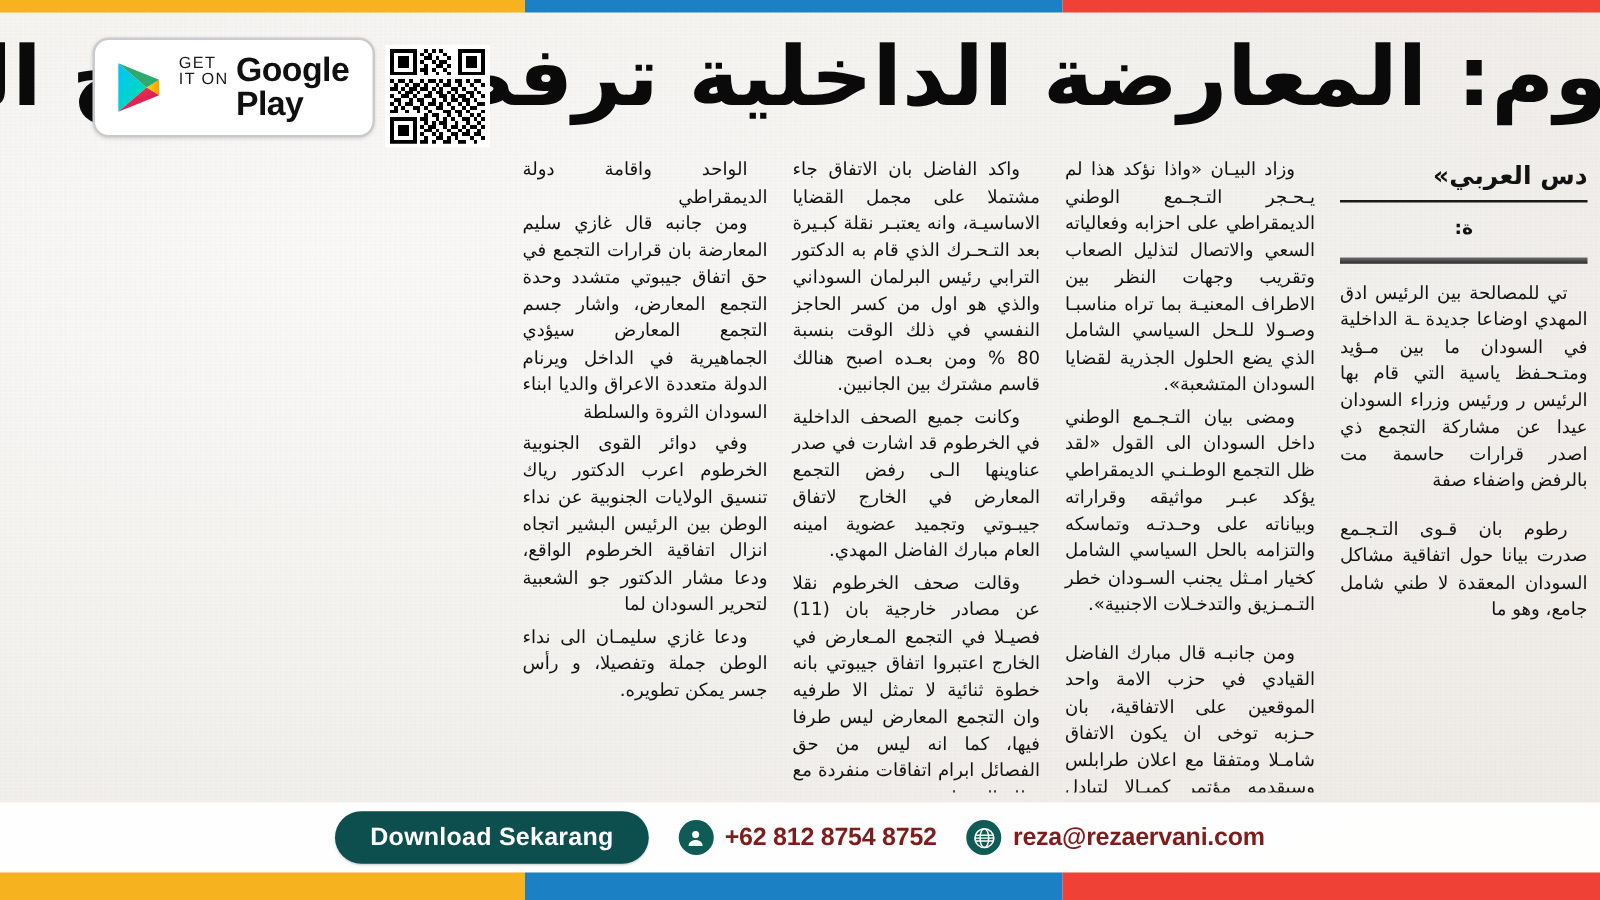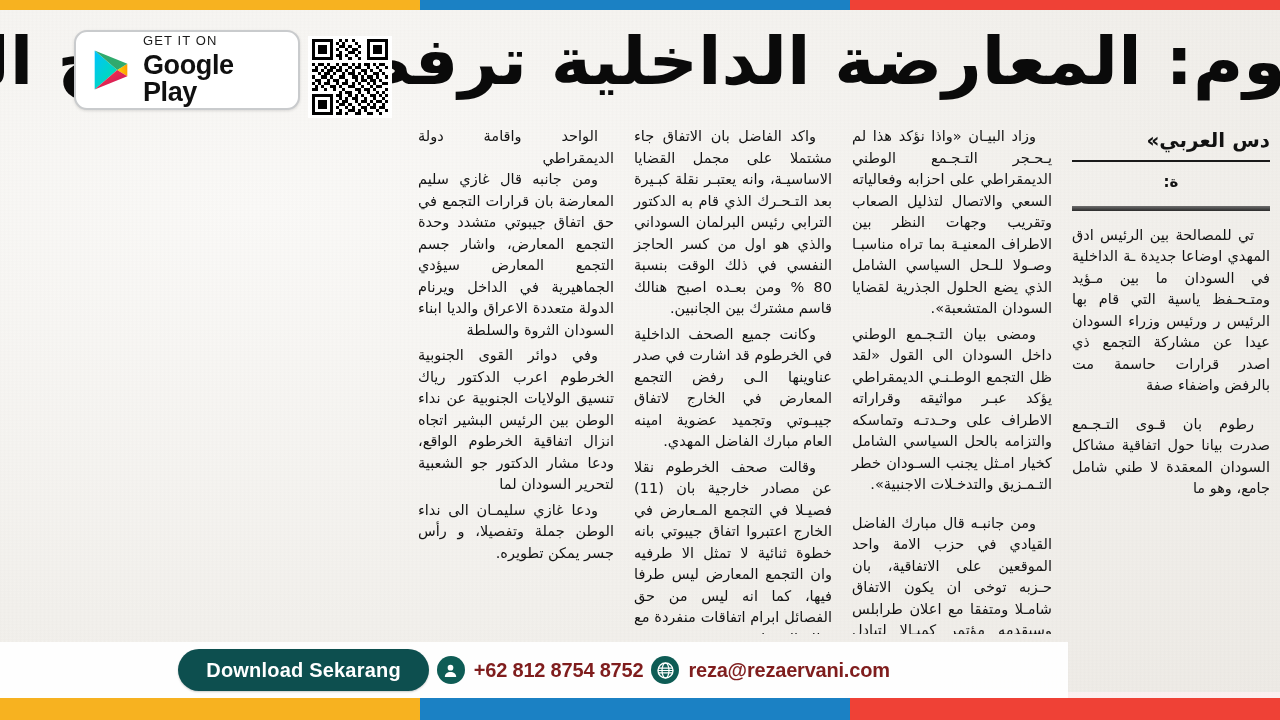--- a/index.html
+++ b/index.html
@@ -118,21 +118,21 @@
     background: #ffffff;
     border: 2px solid #c9cbcd;
     border-radius: 13px;
     display: flex;
     align-items: center;
     padding: 0 16px;
     gap: 13px;
     box-shadow: 0 1px 3px rgba(0,0,0,0.12);
   }
   .gp-triangle { width: 38px; height: 42px; flex: 0 0 auto; }
-  .gp-text { display: flex; flex-direction: column; justify-content: center; line-height: 1; }
+  .gp-text { display: flex; flex-direction: row; justify-content: center; line-height: 1; }
   .gp-small {
     font-family: "Liberation Sans", sans-serif;
     font-size: 13px;
     letter-spacing: 1.1px;
     color: #1a1a1a;
     margin-bottom: 5px;
   }
   .gp-big {
     font-family: "Liberation Sans", sans-serif;
     font-size: 27px;
@@ -206,27 +206,27 @@
     text-align: center;
     margin: 4px 0 6px 0;
     text-indent: 0;
   }
 
   
   .contact-bar {
     position: absolute;
     left: 0;
     bottom: 22px;
-    width: 1068px;
+    width: 1280px;
     height: 56px;
     background: rgba(255,255,255,0.93);
     display: flex;
     align-items: center;
     justify-content: center;
-    gap: 8px;
+    gap: 24px;
   }
   .dl-btn {
     height: 42px;
     padding: 0 28px;
     border: none;
     border-radius: 21px;
     color: #ffffff;
     font-family: "Liberation Sans", sans-serif;
     font-size: 20px;
     font-weight: 700;
@@ -291,21 +291,21 @@
       <div class="rule-thin"></div>
       <div class="mini-line">ة:</div>
       <div class="rule-thick"></div>
       <p>تي للمصالحة بين الرئيس ادق المهدي اوضاعا جديدة ـة الداخلية في السودان ما بين مـؤيد ومتـحـفظ ياسية التي قام بها الرئيس ر ورئيس وزراء السودان عيدا عن مشاركة التجمع ذي اصدر قرارات حاسمة مت بالرفض واضفاء صفة</p>
       <div class="gap"></div>
       <p>رطوم بان قـوى التـجـمع صدرت بيانا حول اتفاقية مشاكل السودان المعقدة لا طني شامل جامع، وهو ما</p>
     </div>
 
     <div class="col col-1">
       <p>وزاد البيـان «واذا نؤكد هذا لم يـحـجر التـجـمع الوطني الديمقراطي على احزابه وفعالياته السعي والاتصال لتذليل الصعاب وتقريب وجهات النظر بين الاطراف المعنيـة بما تراه مناسبـا وصـولا للـحل السياسي الشامل الذي يضع الحلول الجذرية لقضايا السودان المتشعبة».</p>
-      <p>ومضى بيان التـجـمع الوطني داخل السودان الى القول «لقد ظل التجمع الوطـنـي الديمقراطي يؤكد عبـر مواثيقه وقراراته الاطراف على وحـدتـه وتماسكه والتزامه بالحل السياسي الشامل كخيار امـثل يجنب السـودان خطر التـمـزيق والتدخـلات الاجنبية».</p>
+      <p>ومضى بيان التـجـمع الوطني داخل السودان الى القول «لقد ظل التجمع الوطـنـي الديمقراطي يؤكد عبـر مواثيقه وقراراته وبياناته على وحـدتـه وتماسكه والتزامه بالحل السياسي الشامل كخيار امـثل يجنب السـودان خطر التـمـزيق والتدخـلات الاجنبية».</p>
       <div class="gap"></div>
       <p>ومن جانبـه قال مبارك الفاضل القيادي في حزب الامة واحد الموقعين على الاتفاقية، بان حـزبه توخى ان يكون الاتفاق شامـلا ومتفقا مع اعلان طرابلس وسيقدمه مؤتمر كمبـالا لتبادل الرأي حوله، واشار مبارك الفاضل الذي كان يـتـحدث بالهاتف لجريدة</p>
     </div>
 
     <div class="col col-2">
       <p>واكد الفاضل بان الاتفاق جاء مشتملا على مجمل القضايا الاساسيـة، وانه يعتبـر نقلة كبـيرة بعد التـحـرك الذي قام به الدكتور الترابي رئيس البرلمان السوداني والذي هو اول من كسر الحاجز النفسي في ذلك الوقت بنسبة 80 % ومن بعـده اصبح هنالك قاسم مشترك بين الجانبين.</p>
       <p>وكانت جميع الصحف الداخلية في الخرطوم قد اشارت في صدر عناوينها الـى رفض التجمع المعارض في الخارج لاتفاق جيبـوتي وتجميد عضوية امينه العام مبارك الفاضل المهدي.</p>
       <p>وقالت صحف الخرطوم نقلا عن مصادر خارجية بان (11) فصيـلا في التجمع المـعارض في الخارج اعتبروا اتفاق جيبوتي بانه خطوة ثنائية لا تمثل الا طرفيه وان التجمع المعارض ليس طرفا فيها، كما انه ليس من حق الفصائل ابرام اتفاقات منفردة مع نظام الخرطوم.</p>
 
     </div>

